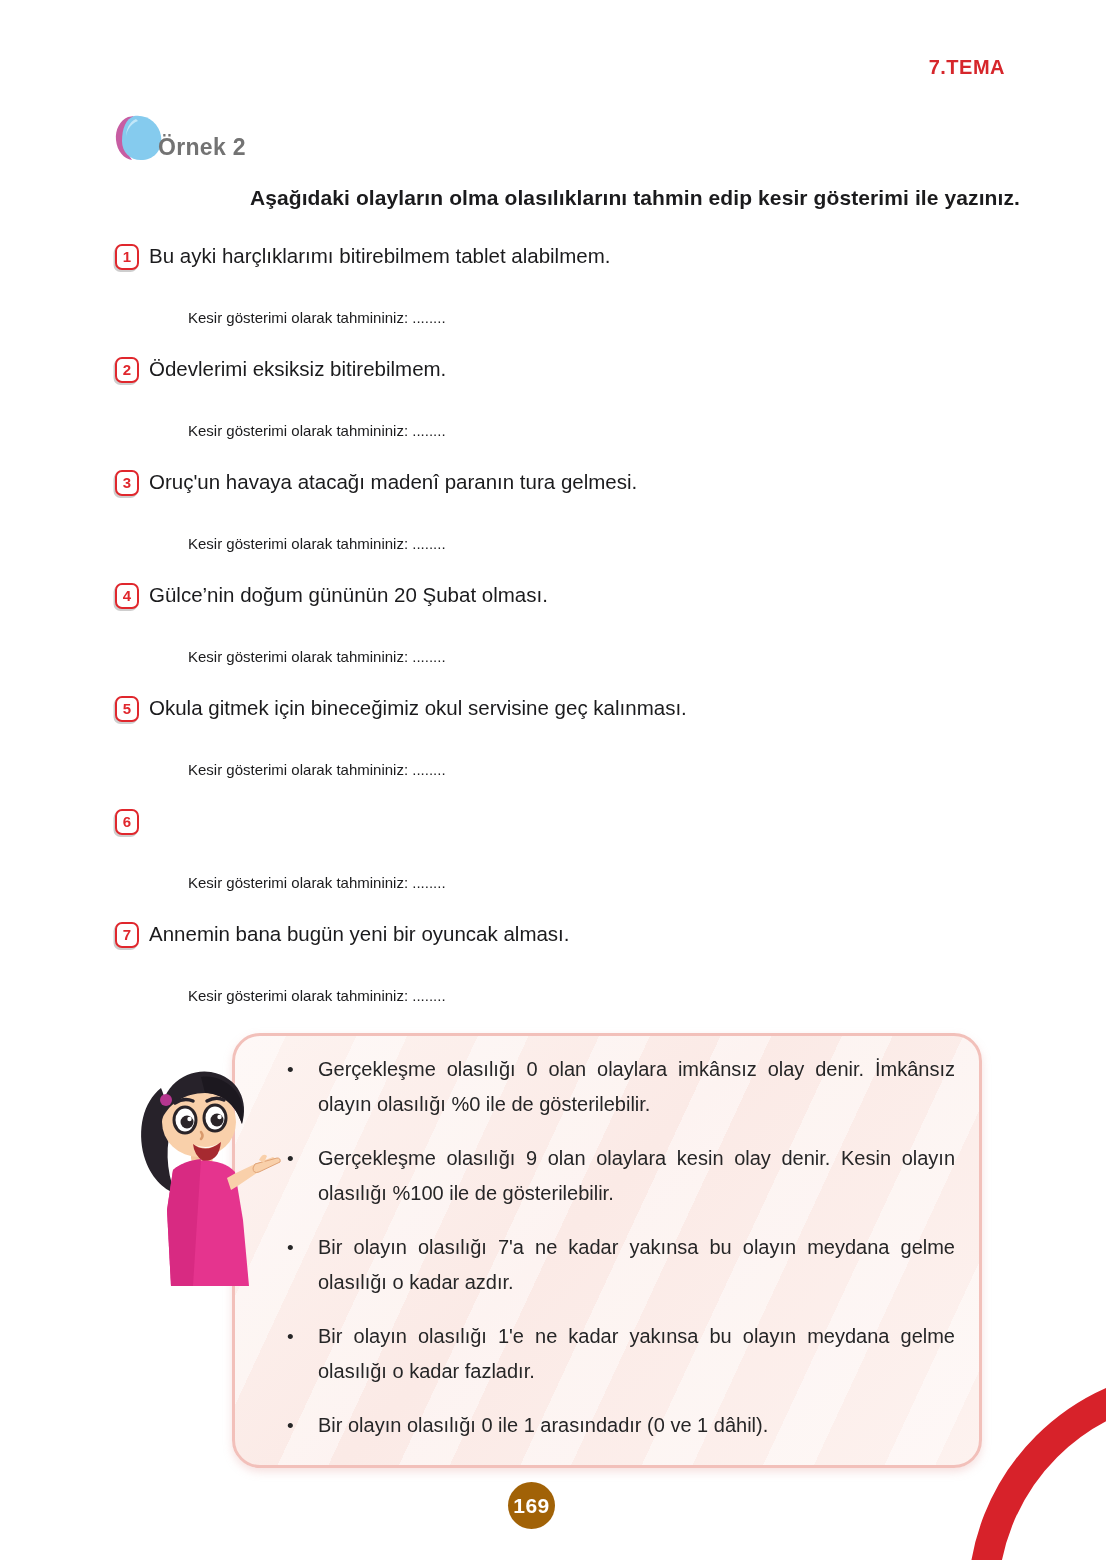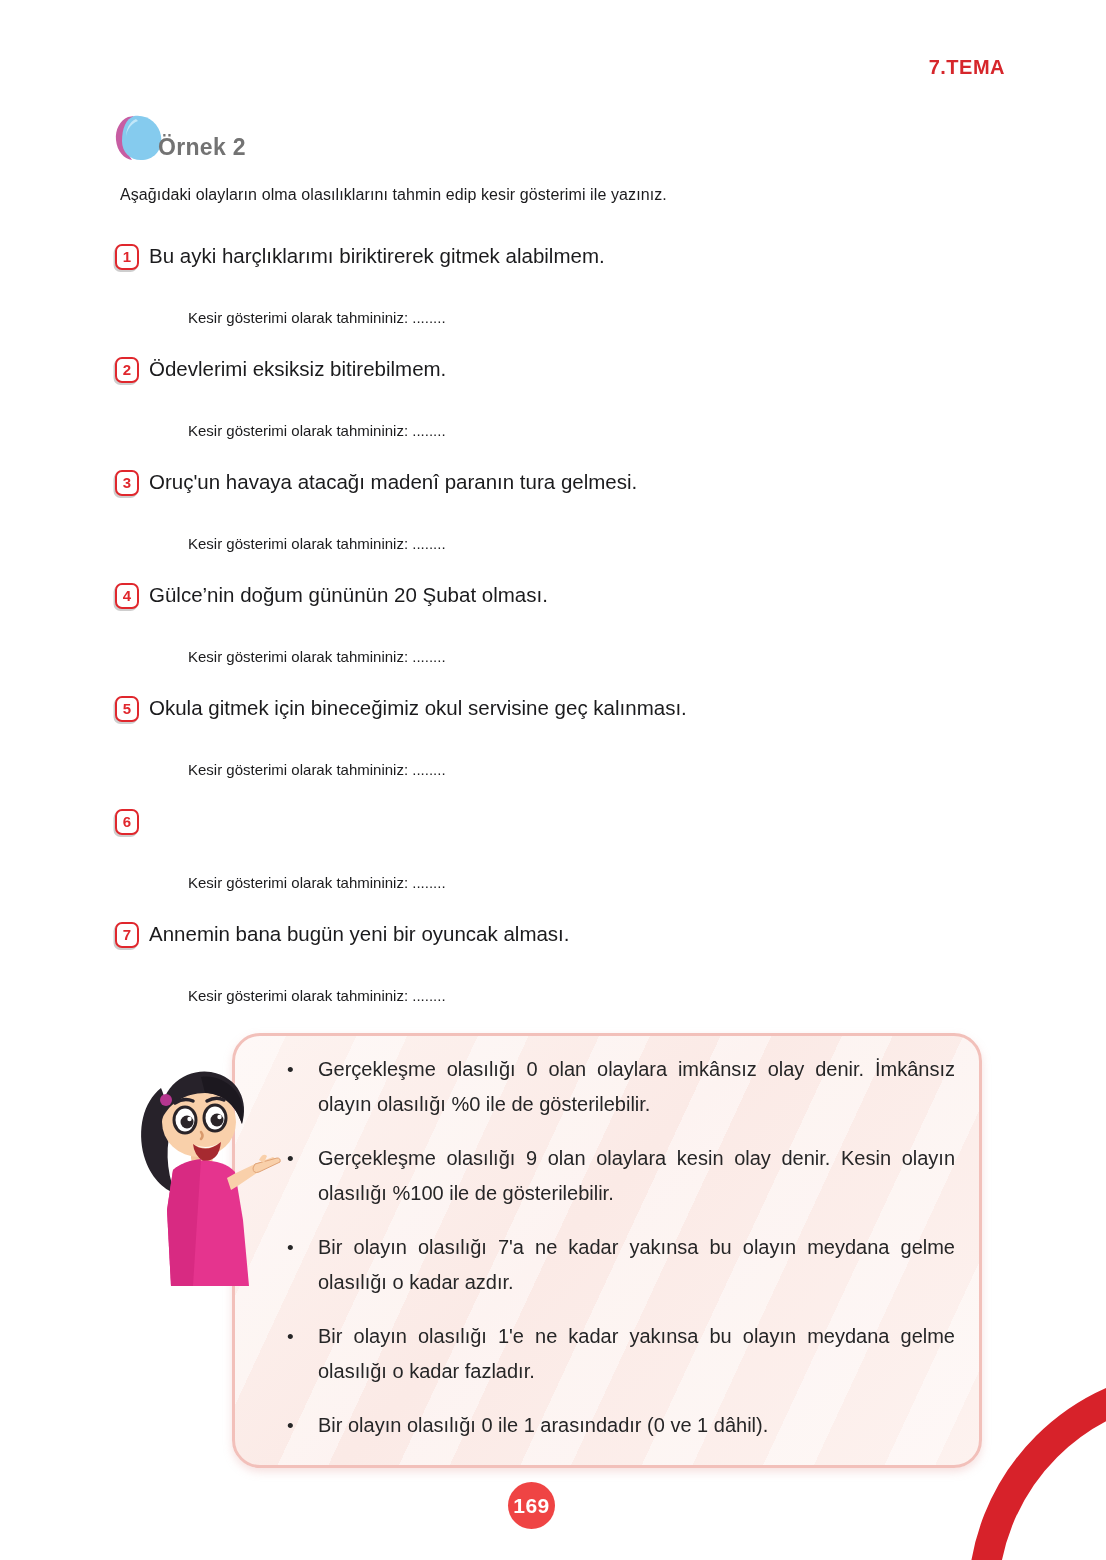--- a/index.html
+++ b/index.html
@@ -19,21 +19,21 @@
   
   .ornek{position:absolute;left:114px;top:114px;width:220px;height:52px;}
   .ornek svg{position:absolute;left:0;top:0;}
   .ornek-label{
     position:absolute;left:26px;top:20px;
     font-size:23px;font-weight:bold;color:#737373;letter-spacing:.3px;margin-left:18px;
   }
   
   .instruction{
     position:absolute;left:120px;top:186px;width:900px;
-    font-size:16px;font-weight:normal;letter-spacing:.1px;color:#1b1b1d;
+    font-size:21px;font-weight:bold;letter-spacing:.1px;color:#1b1b1d;text-align:right;
   }
   
   .items{position:absolute;left:115px;top:243px;width:900px;}
   .item{margin:0;}
   .item-row{
     display:flex;align-items:flex-start;gap:10px;
     font-size:20.5px;line-height:26px;margin-bottom:36px;color:#1b1b1d;
   }
   .num{
     flex:0 0 auto;display:inline-flex;align-items:center;justify-content:center;
@@ -62,21 +62,21 @@
     font-size:20px;line-height:35px;color:#262627;
   }
   .bullet .dot{flex:0 0 10px;line-height:35px;font-size:19px;color:#262627;}
   .bullet .btext{flex:1 1 auto;text-align:justify;}
   .ul{text-underline-offset:5px;text-decoration-thickness:1.5px;}
   
   .girl{position:absolute;left:131px;top:1060px;z-index:3;}
   
   .page-badge{
     position:absolute;left:508px;top:1482px;width:47px;height:47px;
-    border-radius:50%;background:#ef4444;
+    border-radius:50%;background:#a16207;
     display:flex;align-items:center;justify-content:center;
     color:#fff;font-size:21px;font-weight:bold;letter-spacing:.5px;
   }
   .corner-arc{
     position:absolute;left:968px;top:1368px;width:464px;height:464px;
     box-sizing:border-box;border:30px solid #d7222a;border-radius:50%;
     background:transparent;
   }
 </style>
 </head>
@@ -97,21 +97,21 @@
     <span class="ornek-label">Örnek 2</span>
   </div>
 
   <div class="instruction">Aşağıdaki olayların olma olasılıklarını tahmin edip kesir gösterimi ile yazınız.</div>
 
   <div class="items">
 
     <div class="item">
       <div class="item-row">
         <span class="num">1</span>
-        <span>Bu ayki harçlıklarımı biriktirerek gitmek alabilmem.</span>
+        <span>Bu ayki harçlıklarımı bitirebilmem tablet alabilmem.</span>
       </div>
       <div class="answer">Kesir gösterimi olarak tahmininiz: ........</div>
     </div>
 
     <div class="item">
       <div class="item-row">
         <span class="num">2</span>
         <span>Ödevlerimi eksiksiz bitirebilmem.</span>
       </div>
       <div class="answer">Kesir gösterimi olarak tahmininiz: ........</div>

